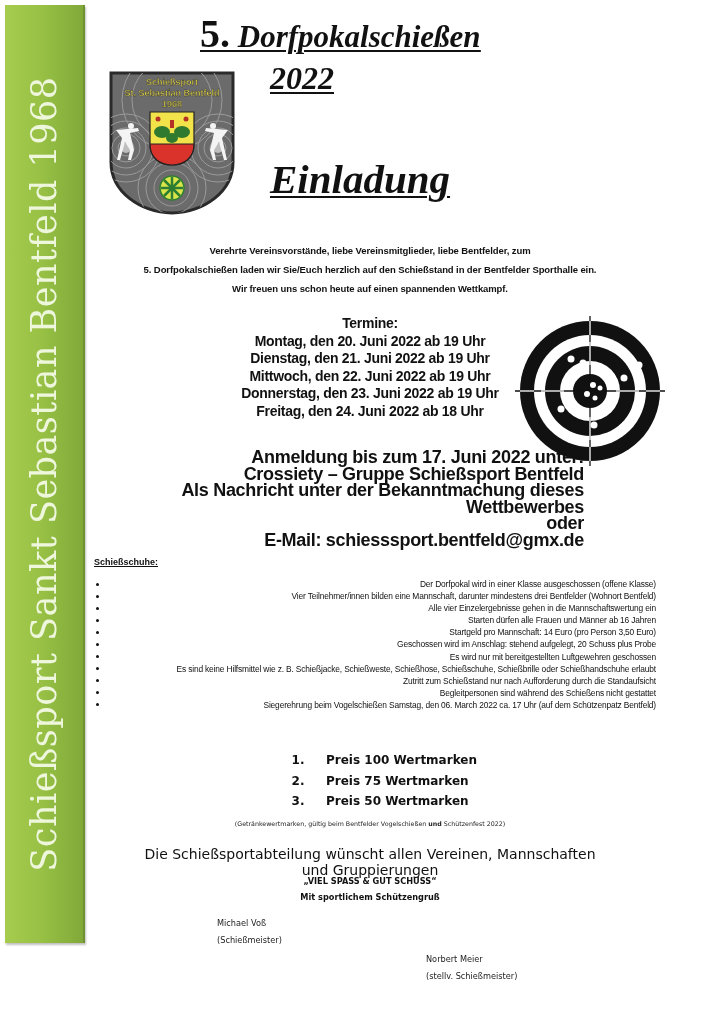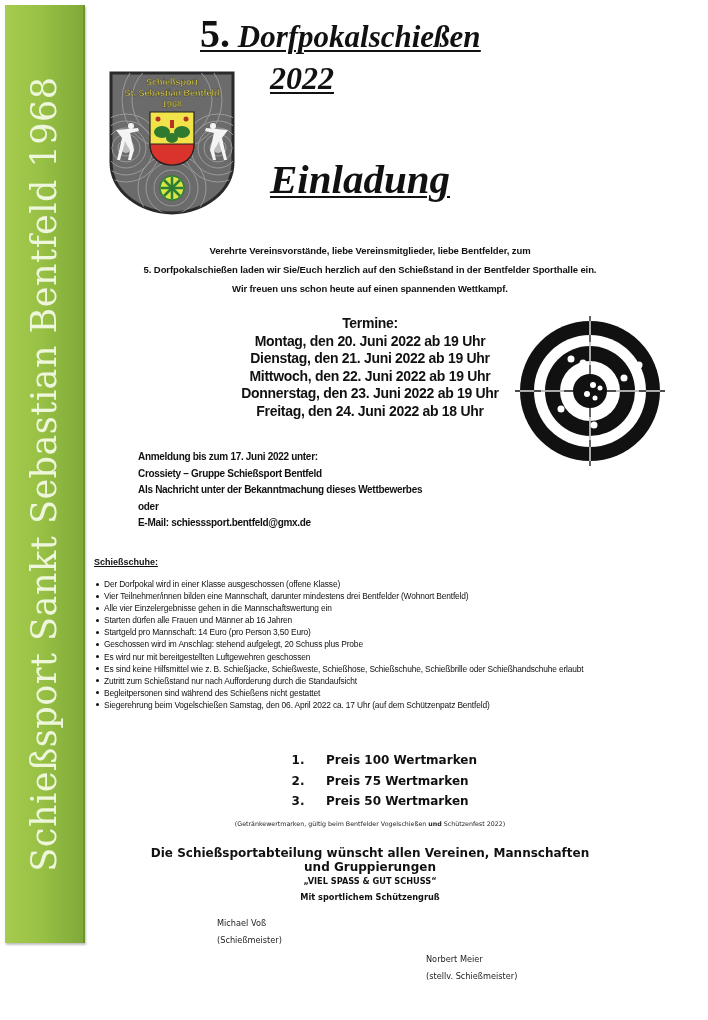--- a/index.html
+++ b/index.html
@@ -38,31 +38,31 @@
     }
 
     .termine {
       position: absolute; left: 200px; top: 315px; width: 340px; text-align: center;
       font-size: 14px; font-weight: bold; line-height: 17.5px; letter-spacing: -0.3px;
     }
 
     .target { position: absolute; left: 515px; top: 316px; width: 150px; height: 150px; }
 
     .anmeldung {
-      position: absolute; left: 138px; top: 449px; width: 440px; text-align: left;
-      font-size: 10px; font-weight: bold; line-height: 16.5px; letter-spacing: -0.3px;
+      position: absolute; left: 144px; top: 449px; width: 440px; text-align: right;
+      font-size: 18px; font-weight: bold; line-height: 16.5px; letter-spacing: -0.3px;
     }
 
     .rules-heading {
       position: absolute; left: 94px; top: 557px;
       font-size: 9px; font-weight: bold; text-decoration: underline;
     }
     .rules {
       position: absolute; left: 96px; top: 578px; width: 560px;
-      list-style: none; font-size: 8.4px; line-height: 12.1px; letter-spacing: -0.15px;
+      list-style: none; font-size: 8.4px; line-height: 12.1px; letter-spacing: -0.15px; text-align: right;
     }
     .rules li { position: relative; padding-left: 8px; white-space: nowrap; }
     .rules li::before {
       content: ""; position: absolute; left: 0; top: 4.5px; width: 3px; height: 3px;
       border-radius: 50%; background: #111;
     }
     .rules .orange { color: #c8862e; }
 
     .prizes {
       position: absolute; left: 270px; top: 750px; width: 220px;
@@ -70,21 +70,21 @@
     }
     .prize { display: flex; }
     .prize .num { width: 56px; text-align: center; }
 
     .note {
       position: absolute; left: 160px; top: 820px; width: 420px; text-align: center;
       font-family: "DejaVu Sans", sans-serif; font-size: 6.3px; color: #222;
     }
     .wish {
       position: absolute; left: 140px; top: 846px; width: 460px; text-align: center;
-      font-family: "DejaVu Sans", sans-serif; font-weight: bold; font-size: 12px;
+      font-family: "DejaVu Sans", sans-serif; font-weight: normal; font-size: 14px;
     }
     .motto {
       position: absolute; left: 220px; top: 874px; width: 300px; text-align: center;
       font-family: "DejaVu Sans", sans-serif; font-weight: bold; font-size: 8.2px; line-height: 15.5px;
     }
     .signer {
       position: absolute; font-family: "DejaVu Sans", sans-serif; font-size: 8.2px; line-height: 17px; color: #222;
     }
     .signer-1 { left: 217px; top: 915px; }
     .signer-2 { left: 426px; top: 915px; margin-top: 36px; }
@@ -229,21 +229,21 @@
   <li>Der Dorfpokal wird in einer Klasse ausgeschossen (offene Klasse)</li>
   <li>Vier Teilnehmer/innen bilden eine Mannschaft, darunter mindestens drei Bentfelder (Wohnort Bentfeld)</li>
   <li>Alle vier Einzelergebnisse gehen in die Mannschaftswertung ein</li>
   <li>Starten dürfen alle Frauen und Männer ab 16 Jahren</li>
   <li>Startgeld pro Mannschaft: 14 Euro (pro Person 3,50 Euro)</li>
   <li>Geschossen wird im Anschlag: stehend aufgelegt, 20 Schuss plus Probe</li>
   <li>Es wird nur mit bereitgestellten Luftgewehren geschossen</li>
   <li>Es sind keine Hilfsmittel wie z. B. Schießjacke, Schießweste, Schießhose, Schießschuhe, Schießbrille oder Schießhandschuhe erlaubt</li>
   <li>Zutritt zum Schießstand nur nach Aufforderung durch die Standaufsicht</li>
   <li>Begleitpersonen sind während des Schießens nicht gestattet</li>
-  <li>Siegerehrung beim Vogelschießen Samstag, den 06. April 2022 ca. 17 Uhr (auf dem Schützenpatz Bentfeld)</li>
+  <li>Siegerehrung beim Vogelschießen Samstag, den 06. March 2022 ca. 17 Uhr (auf dem Schützenpatz Bentfeld)</li>
 </ul>
 
 <div class="prizes">
   <div class="prize">
     <span class="num">1.</span>
     <span>Preis 100 Wertmarken</span>
   </div>
   <div class="prize">
     <span class="num">2.</span>
     <span>Preis 75 Wertmarken</span>

